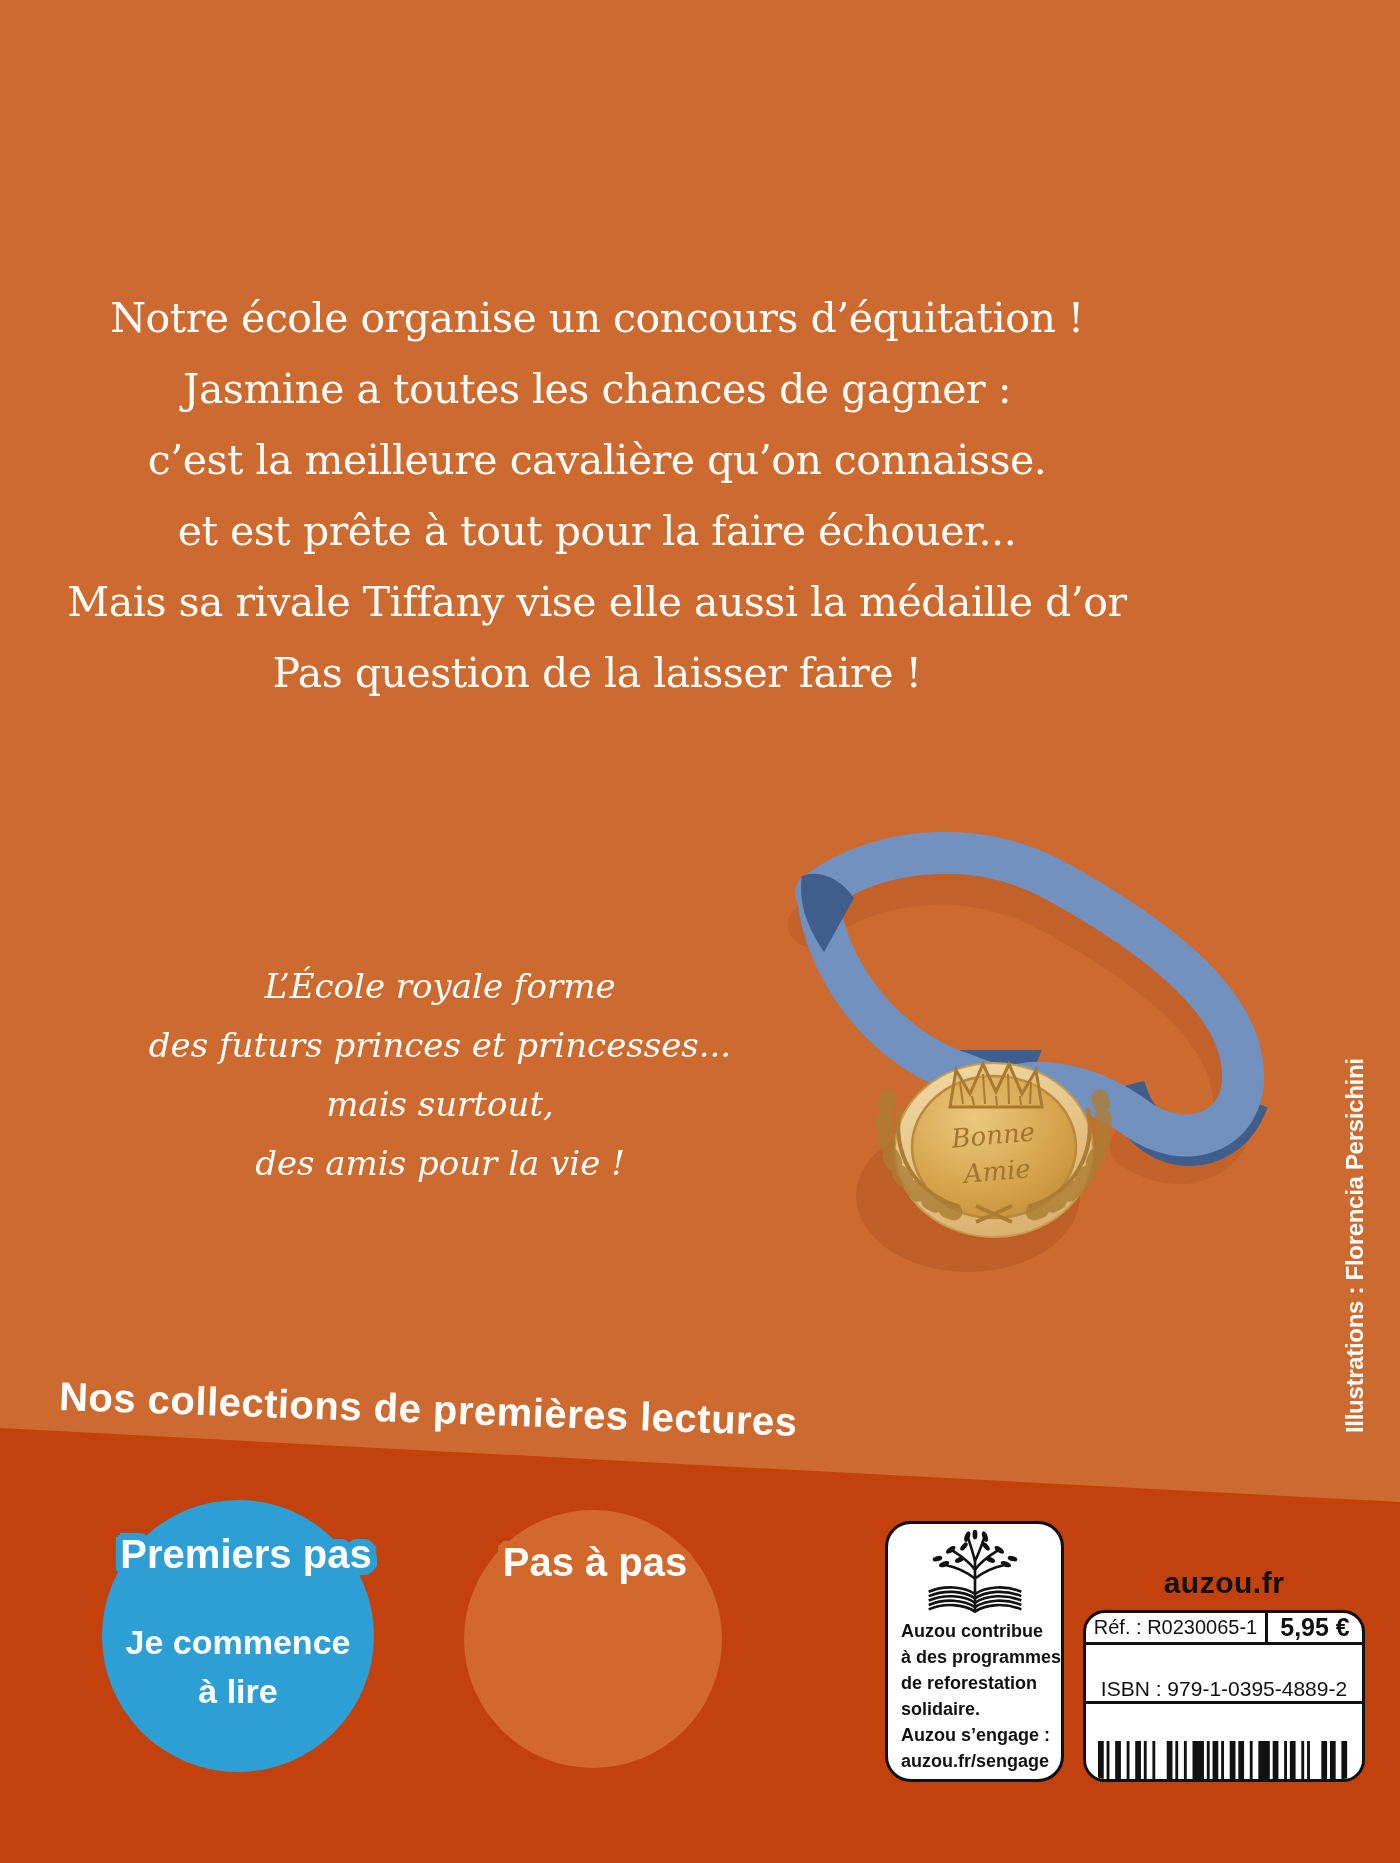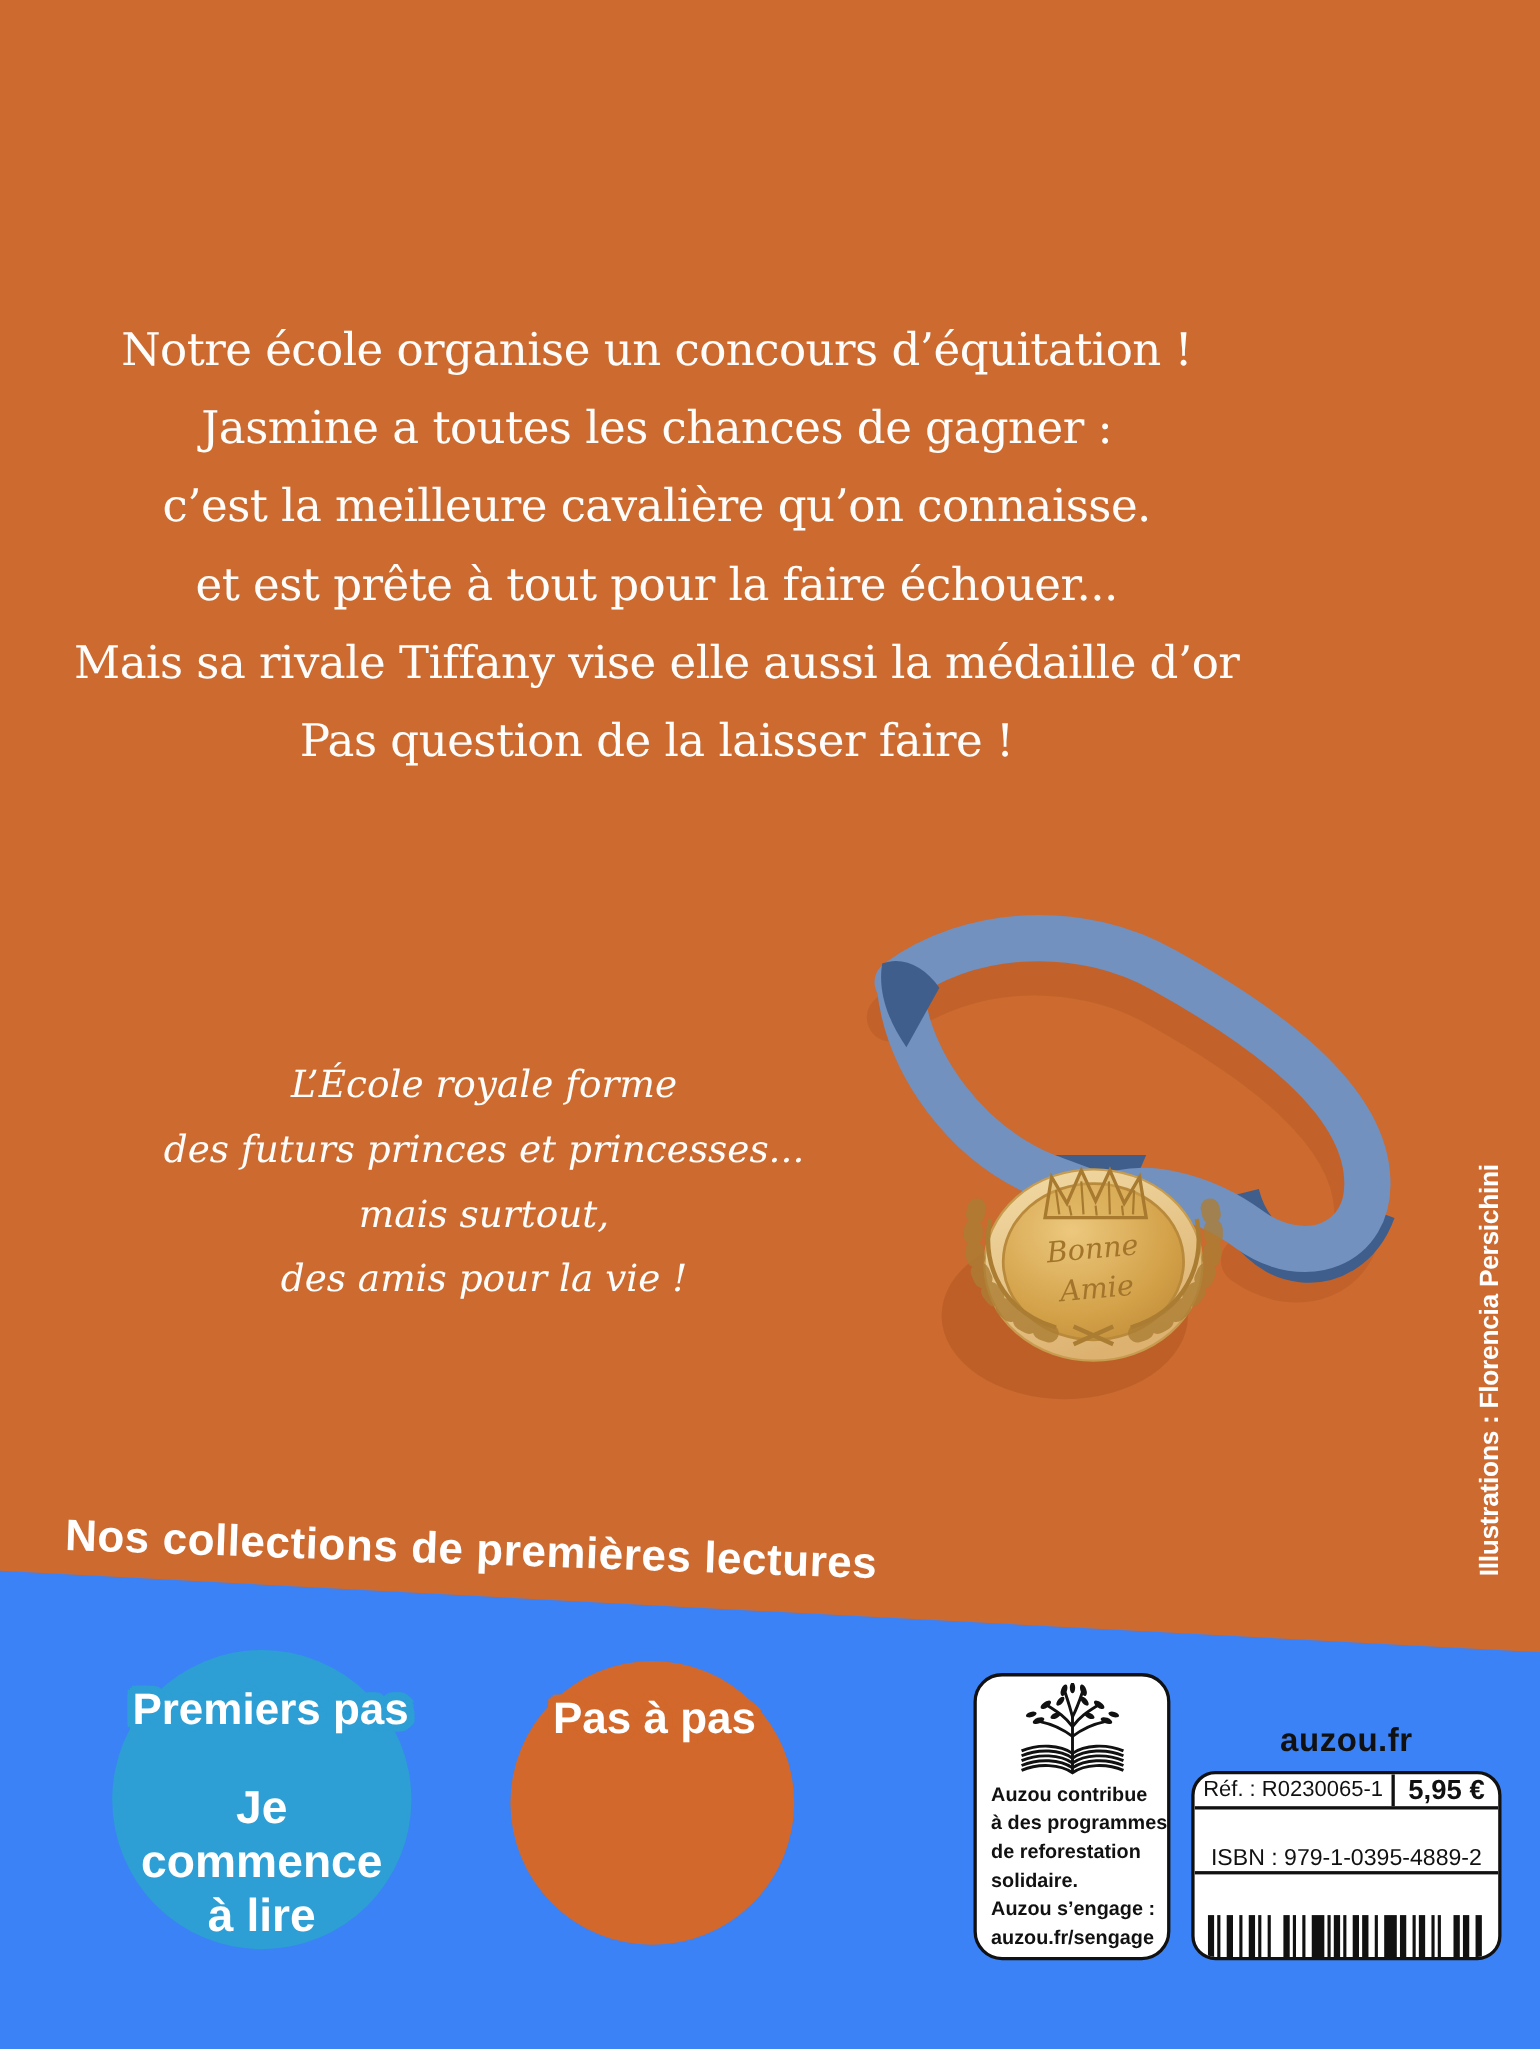--- a/index.html
+++ b/index.html
@@ -1,16 +1,16 @@
 <!DOCTYPE html>
 <html><head>
 <meta charset="utf-8">
 <style>
   html,body{margin:0;padding:0;background:#e8e8e8;}
-  .page{position:relative;width:1400px;height:1863px;background:#3b82f6;overflow:hidden;
+  .page{position:relative;width:1400px;height:1863px;background:#c2410c;overflow:hidden;
         font-family:"Liberation Sans",sans-serif;}
   .orange-bg{position:absolute;left:0;top:0;width:1400px;height:1863px;background:#cc6a30;
         clip-path:polygon(0 0,1400px 0,1400px 1502px,0 1428px);}
   
   .blurb{position:absolute;left:0;top:283px;width:1194px;text-align:center;color:#fdfdfb;
         font-family:"DejaVu Serif",serif;font-size:41px;line-height:71px;letter-spacing:-0.5px;}
   
   .tagline{position:absolute;left:90px;top:957px;width:700px;text-align:center;color:#fdfdfb;
         font-family:"DejaVu Serif",serif;font-style:italic;font-size:34px;line-height:59px;}
   
@@ -22,21 +22,21 @@
         font-size:40px;letter-spacing:0.5px;transform:rotate(2deg);transform-origin:left top;white-space:nowrap;}
   
   .circle{position:absolute;border-radius:50%;}
   .circle.blue{left:102px;top:1500px;width:272px;height:272px;background:#2d9fd4;}
   .circle.orange{left:464px;top:1510px;width:258px;height:258px;background:#d2682b;}
   .circle-title{position:absolute;text-align:center;font-weight:bold;font-size:40px;color:#ffffff;white-space:nowrap;}
   .circle-title.blue-t{left:50px;top:1532px;width:392px;
         text-shadow:7px 0 #2d9fd4,-7px 0 #2d9fd4,0 7px #2d9fd4,0 -7px #2d9fd4,5px 5px #2d9fd4,-5px 5px #2d9fd4,5px -5px #2d9fd4,-5px -5px #2d9fd4,7px 3px #2d9fd4,-7px 3px #2d9fd4,7px -3px #2d9fd4,-7px -3px #2d9fd4,3px 7px #2d9fd4,-3px 7px #2d9fd4,3px -7px #2d9fd4,-3px -7px #2d9fd4;}
   .circle-title.orange-t{left:432px;top:1540px;width:326px;
         text-shadow:7px 0 #d2682b,-7px 0 #d2682b,0 7px #d2682b,0 -7px #d2682b,5px 5px #d2682b,-5px 5px #d2682b,5px -5px #d2682b,-5px -5px #d2682b,7px 3px #d2682b,-7px 3px #d2682b,7px -3px #d2682b,-7px -3px #d2682b,3px 7px #d2682b,-3px 7px #d2682b,3px -7px #d2682b,-3px -7px #d2682b;}
-  .circle-sub{position:absolute;text-align:center;font-weight:bold;font-size:42px;line-height:49px;color:#ffffff;}
+  .circle-sub{position:absolute;text-align:center;font-weight:bold;font-size:34px;line-height:49px;color:#ffffff;}
   .circle-sub.blue-s{left:102px;top:1618px;width:272px;}
   .circle-sub.orange-s{left:464px;top:1622px;width:258px;}
   
   .reforest{position:absolute;left:885px;top:1521px;width:179px;height:261px;background:#ffffff;
         border:3px solid #111;border-radius:26px;box-sizing:border-box;overflow:hidden;}
   .reforest .logo{display:block;margin:6px auto 2px auto;}
   .reforest .rline{padding:0 0 0 13px;font-weight:bold;font-size:18px;line-height:26px;color:#111;white-space:nowrap;}
   
   .site{position:absolute;left:1083px;top:1566px;width:282px;text-align:center;font-weight:bold;
         font-size:30px;color:#111;letter-spacing:0.5px;}

